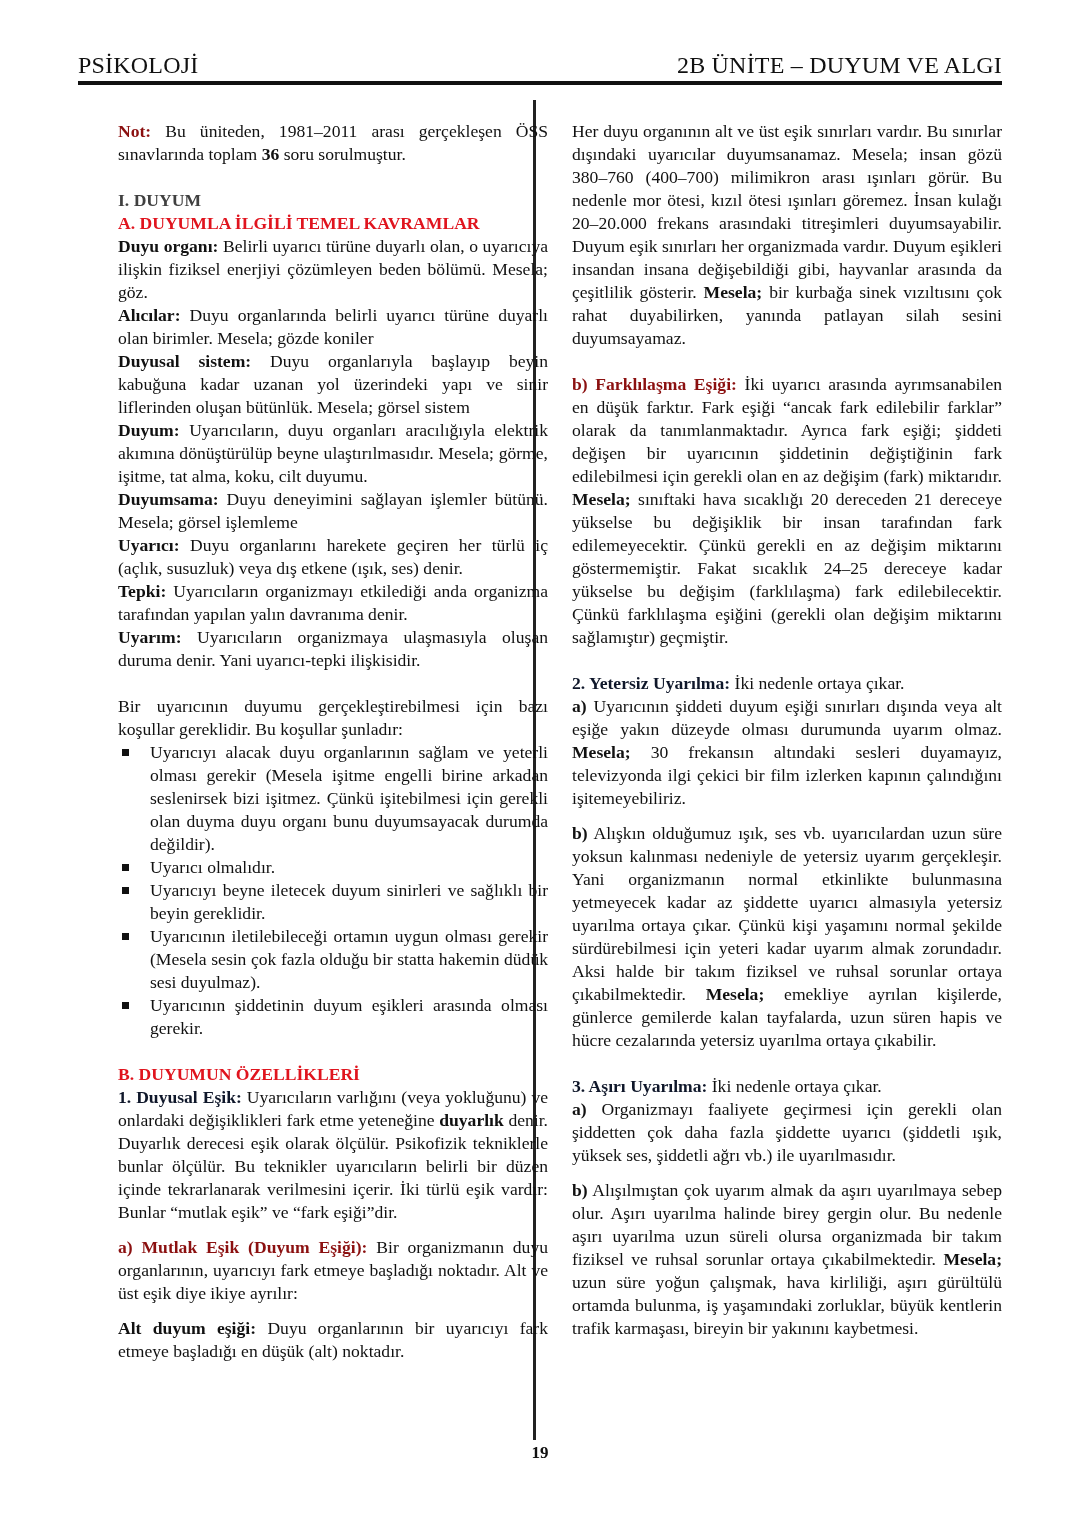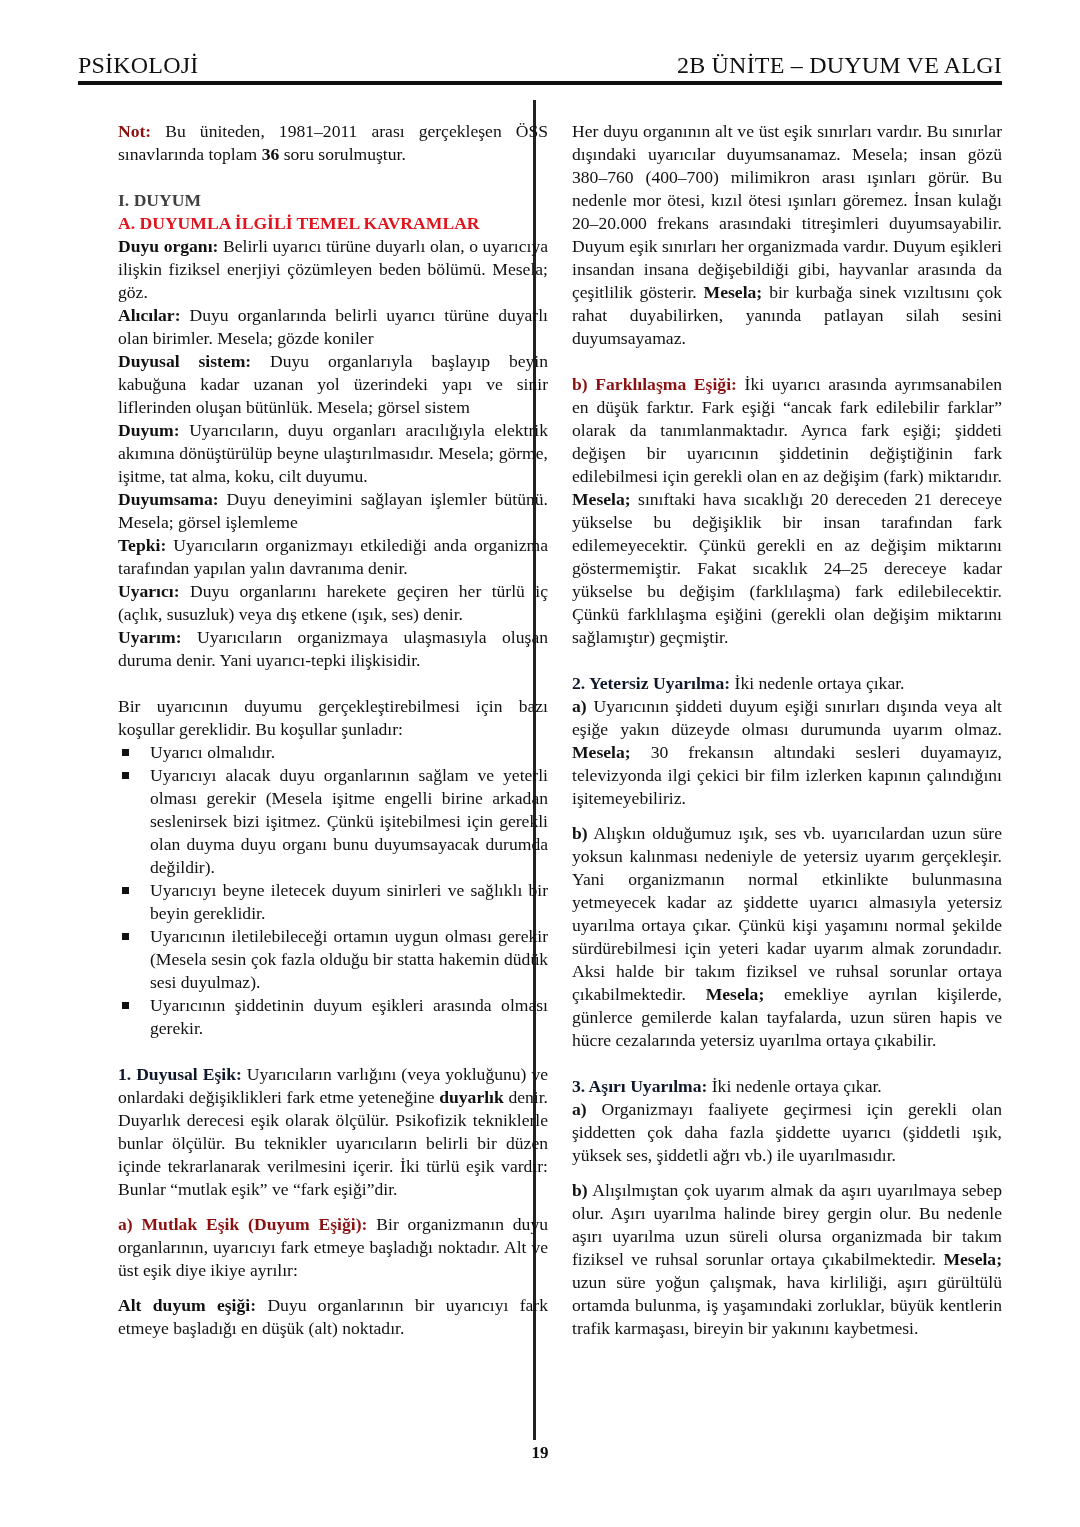--- a/index.html
+++ b/index.html
@@ -60,35 +60,36 @@
   </p>
   <div class="gap"></div>
   <div class="blue">I. DUYUM</div>
   <div class="red">A. DUYUMLA İLGİLİ TEMEL KAVRAMLAR</div>
 
   <p class="p"><b>Duyu organı:</b><span> Belirli uyarıcı türüne duyarlı olan, o uyarıcıya ilişkin fiziksel enerjiyi çözümleyen beden bölümü. Mesela; göz.</span></p>
   <p class="p"><b>Alıcılar:</b><span> Duyu organlarında belirli uyarıcı türüne duyarlı olan birimler. Mesela; gözde koniler</span></p>
   <p class="p"><b>Duyusal sistem:</b><span> Duyu organlarıyla başlayıp beyin kabuğuna kadar uzanan yol üzerindeki yapı ve sinir liflerinden oluşan bütünlük. Mesela; görsel sistem</span></p>
   <p class="p"><b>Duyum:</b><span> Uyarıcıların, duyu organları aracılığıyla elektrik akımına dönüştürülüp beyne ulaştırılmasıdır. Mesela; görme, işitme, tat alma, koku, cilt duyumu.</span></p>
   <p class="p"><b>Duyumsama:</b><span> Duyu deneyimini sağlayan işlemler bütünü. Mesela; görsel işlemleme</span></p>
+  <p class="p"><b>Uyarıcı:</b><span> Duyu organlarını harekete geçiren her türlü iç (açlık, susuzluk) veya dış etkene (ışık, ses) denir.</span></p>
   <p class="p"><b>Tepki:</b><span> Uyarıcıların organizmayı etkilediği anda organizma tarafından yapılan yalın davranıma denir.</span></p>
-  <p class="p"><b>Uyarıcı:</b><span> Duyu organlarını harekete geçiren her türlü iç (açlık, susuzluk) veya dış etkene (ışık, ses) denir.</span></p>
   <p class="p"><b>Uyarım:</b><span> Uyarıcıların organizmaya ulaşmasıyla oluşan duruma denir. Yani uyarıcı-tepki ilişkisidir.</span></p>
 
   <div class="gap"></div>
   <p class="p">Bir uyarıcının duyumu gerçekleştirebilmesi için bazı koşullar gereklidir. Bu koşullar şunladır:</p>
   <ul class="bullets">
+    <li><span class="bullet"></span><span>Uyarıcıyı alacak duyu organlarının sağlam ve yeterli olması gerekir (Mesela işitme engelli birine arkadan seslenirsek bizi işitmez. Çünkü işitebilmesi için gerekli olan duyma duyu organı bunu duyumsayacak durumda değildir).</span></li>
     <li><span class="bullet"></span><span>Uyarıcı olmalıdır.</span></li>
-    <li><span class="bullet"></span><span>Uyarıcıyı alacak duyu organlarının sağlam ve yeterli olması gerekir (Mesela işitme engelli birine arkadan seslenirsek bizi işitmez. Çünkü işitebilmesi için gerekli olan duyma duyu organı bunu duyumsayacak durumda değildir).</span></li>
     <li><span class="bullet"></span><span>Uyarıcıyı beyne iletecek duyum sinirleri ve sağlıklı bir beyin gereklidir.</span></li>
     <li><span class="bullet"></span><span>Uyarıcının iletilebileceği ortamın uygun olması gerekir (Mesela sesin çok fazla olduğu bir statta hakemin düdük sesi duyulmaz).</span></li>
     <li><span class="bullet"></span><span>Uyarıcının şiddetinin duyum eşikleri arasında olması gerekir.</span></li>
   </ul>
 
   <div class="gap"></div>
+  <div class="red">B. DUYUMUN ÖZELLİKLERİ</div>
   <p class="p">
     <span class="green">1. Duyusal Eşik:</span><span> Uyarıcıların varlığını (veya yokluğunu) ve onlardaki değişiklikleri fark etme yeteneğine </span><b>duyarlık</b><span> denir. Duyarlık derecesi eşik olarak ölçülür. Psikofizik tekniklerle bunlar ölçülür. Bu teknikler uyarıcıların belirli bir düzen içinde tekrarlanarak verilmesini içerir. İki türlü eşik vardır: Bunlar “mutlak eşik” ve “fark eşiği”dir.</span>
   </p>
   <div class="gap-s"></div>
   <p class="p">
     <span class="darkred">a) Mutlak Eşik (Duyum Eşiği):</span><span> Bir organizmanın duyu organlarının, uyarıcıyı fark etmeye başladığı noktadır. Alt ve üst eşik diye ikiye ayrılır:</span>
   </p>
   <div class="gap-s"></div>
   <p class="p">
     <b>Alt duyum eşiği:</b><span> Duyu organlarının bir uyarıcıyı fark etmeye başladığı en düşük (alt) noktadır.</span>

